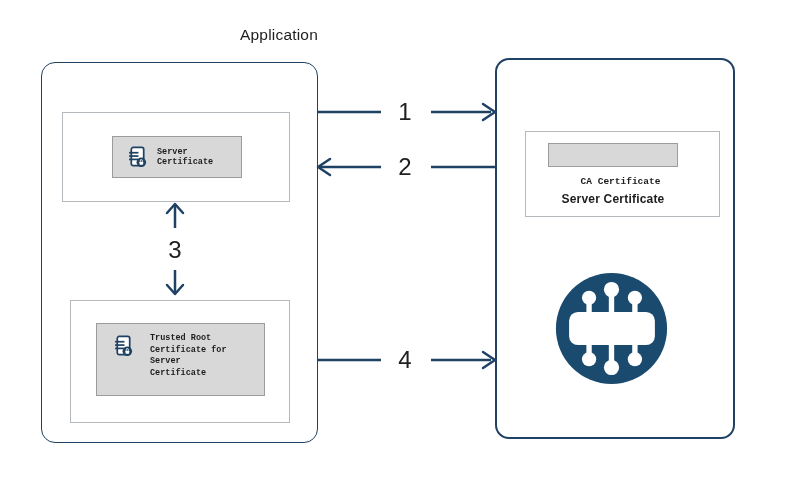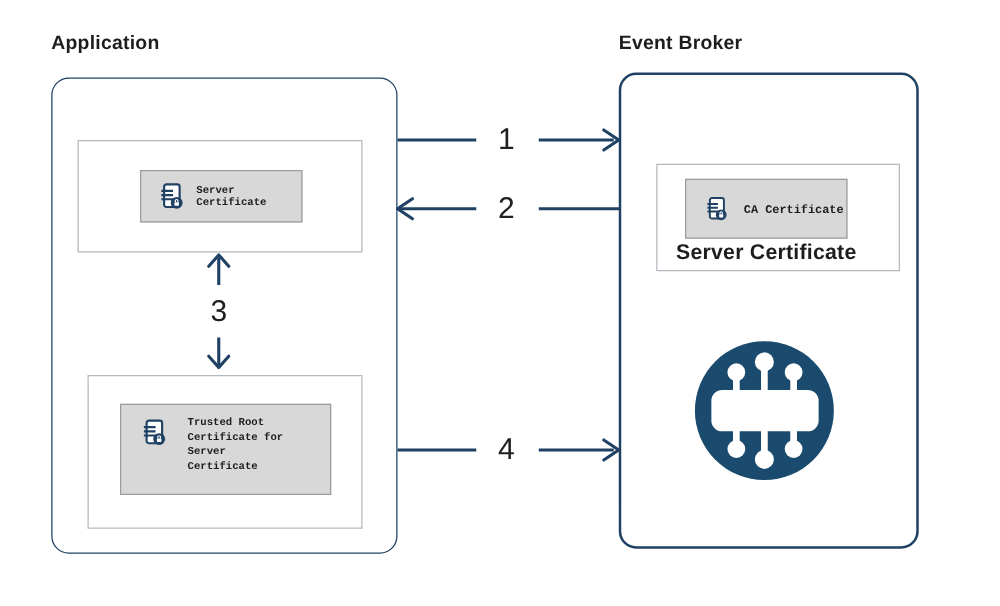--- a/index.html
+++ b/index.html
@@ -7,40 +7,39 @@
     --circle:#1a4a6d;
     --gray-fill:#d8d8d8;
     --gray-border:#9c9c9c;
     --light-border:#b4b9be;
     --text:#1d1d1d;
   }
   *{box-sizing:border-box;margin:0;padding:0;}
   body{background:#fff;font-family:"Liberation Sans",sans-serif;color:var(--text);}
   #canvas{position:relative;width:800px;height:485px;background:#fff;overflow:hidden;}
   .abs{position:absolute;}
-  .title{font-size:15.5px;font-weight:bold;text-align:left;letter-spacing:.2px;}
+  .title{font-size:15.5px;font-weight:normal;text-align:right;letter-spacing:.2px;}
   .big-box{border:1.5px solid var(--navy);border-radius:14px;background:#fff;}
   .inner{border:1px solid var(--light-border);background:#fff;}
   .gray{background:var(--gray-fill);border:1px solid var(--gray-border);display:flex;font-family:Liberation Mono, monospace;}
   .chip-label{font-size:8.5px;line-height:10.5px;font-weight:bold;}
   .chip-label-4{font-size:8.5px;line-height:11.5px;font-weight:bold;}
   .step-num{font-size:24px;line-height:24px;text-align:center;color:#202020;}
   .arrow-svg{overflow:visible;}
   .arrow-svg polyline,.arrow-svg line{stroke:var(--navy);stroke-width:2.5;fill:none;}
   .arrow-svg polyline{stroke-linejoin:round;stroke-linecap:round;}
-  .eb-servercert{font-size:17px;font-weight:bold;text-align:center;letter-spacing:.2px;}
+  .eb-servercert{font-size:12px;font-weight:bold;text-align:center;letter-spacing:.2px;}
   .ca-label{font-size:9.5px;font-weight:bold;}
 </style>
 </head>
 <body>
 
 <div id="canvas">
 
   <div class="abs title" style="left:41px;top:26px;width:277px;">Application</div>
-  <div class="abs title" style="left:495px;top:26px;width:240px;">Event Broker</div>
 
   <div class="abs big-box" style="left:41px;top:62px;width:277px;height:381px;"></div>
 
   <div class="abs inner" style="left:62px;top:112px;width:228px;height:90px;"></div>
 
   <div class="abs gray" style="left:112px;top:136px;width:130px;height:42px;align-items:center;padding-left:14px;gap:9px;">
     <svg width="21" height="23" viewBox="0 0 22 24">
       <rect x="4.5" y="1.5" width="13" height="19" rx="2" fill="#fff" stroke="var(--navy)" stroke-width="1.8"></rect>
       <line x1="2.2" y1="7" x2="12" y2="7" stroke="var(--navy)" stroke-width="1.8"></line>
       <line x1="2.2" y1="10.5" x2="12" y2="10.5" stroke="var(--navy)" stroke-width="1.8"></line>
@@ -80,21 +79,21 @@
       <div>Certificate for</div>
       <div>Server</div>
       <div>Certificate</div>
     </div>
   </div>
 
   <div class="abs big-box" style="left:495px;top:58px;width:240px;height:381px;border-width:2px;"></div>
 
   <div class="abs inner" style="left:525px;top:131px;width:195px;height:86px;"></div>
 
-  <div class="abs gray" style="left:548px;top:143px;width:130px;height:48px;align-items:center;padding-left:15px;gap:12px;">
+  <div class="abs gray" style="left:548px;top:143px;width:130px;height:24px;align-items:center;padding-left:15px;gap:32px;flex-direction:column;">
     <svg width="19" height="21" viewBox="0 0 22 24">
       <rect x="4.5" y="1.5" width="13" height="19" rx="2" fill="#fff" stroke="var(--navy)" stroke-width="1.8"></rect>
       <line x1="2.2" y1="7" x2="12" y2="7" stroke="var(--navy)" stroke-width="1.8"></line>
       <line x1="2.2" y1="10.5" x2="12" y2="10.5" stroke="var(--navy)" stroke-width="1.8"></line>
       <line x1="2.2" y1="14" x2="12" y2="14" stroke="var(--navy)" stroke-width="1.8"></line>
       <circle cx="15" cy="17" r="5" fill="var(--navy)"></circle>
       <rect x="13.1" y="16.4" width="3.8" height="3.1" rx="0.6" fill="#fff"></rect>
       <path d="M13.9,16.4 v-1.1 a1.1,1.1 0 0 1 2.2,0 v1.1" stroke="#fff" stroke-width="1" fill="none"></path>
     </svg>
     <div class="ca-label">CA Certificate</div>

